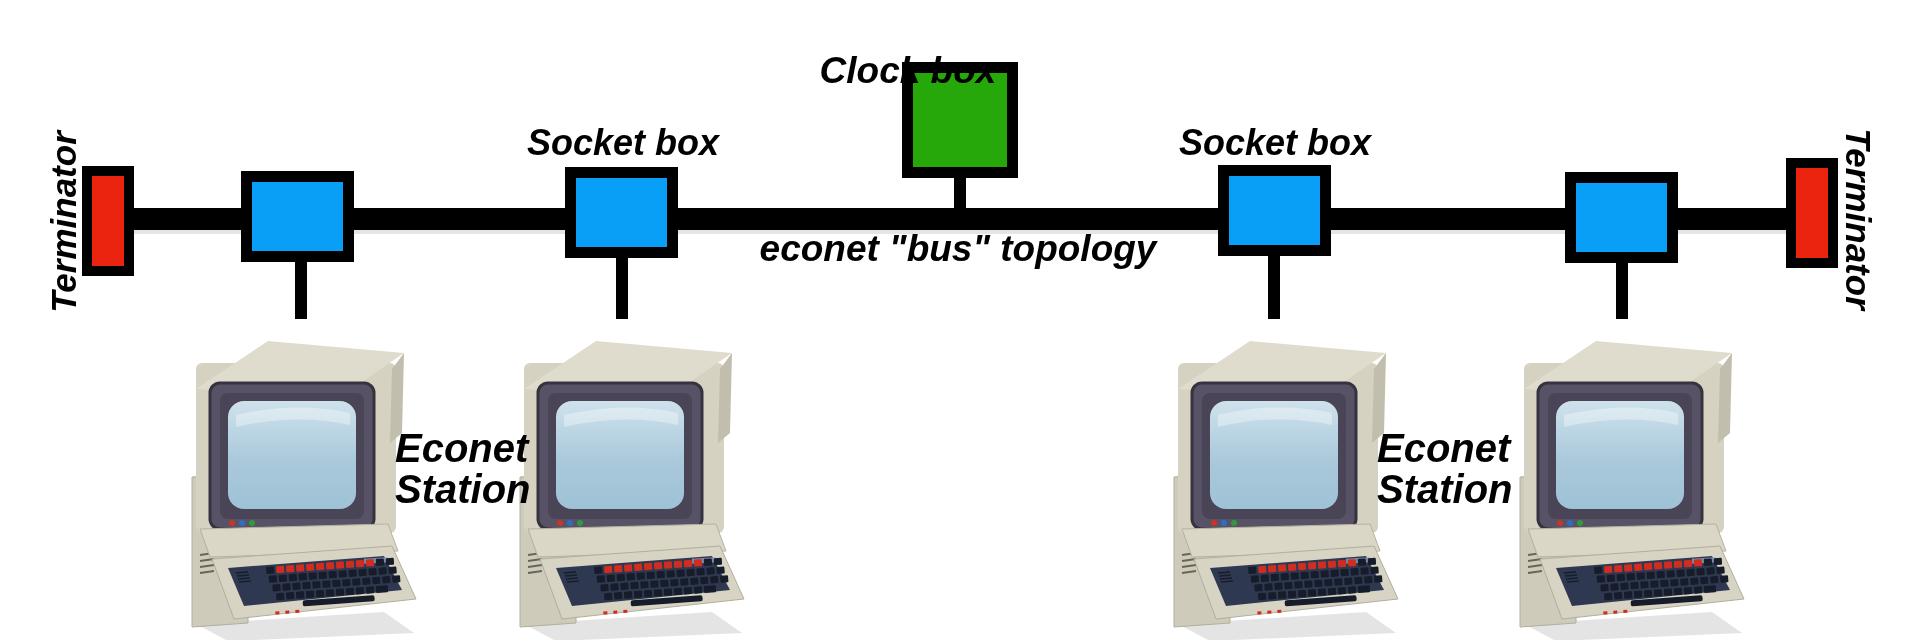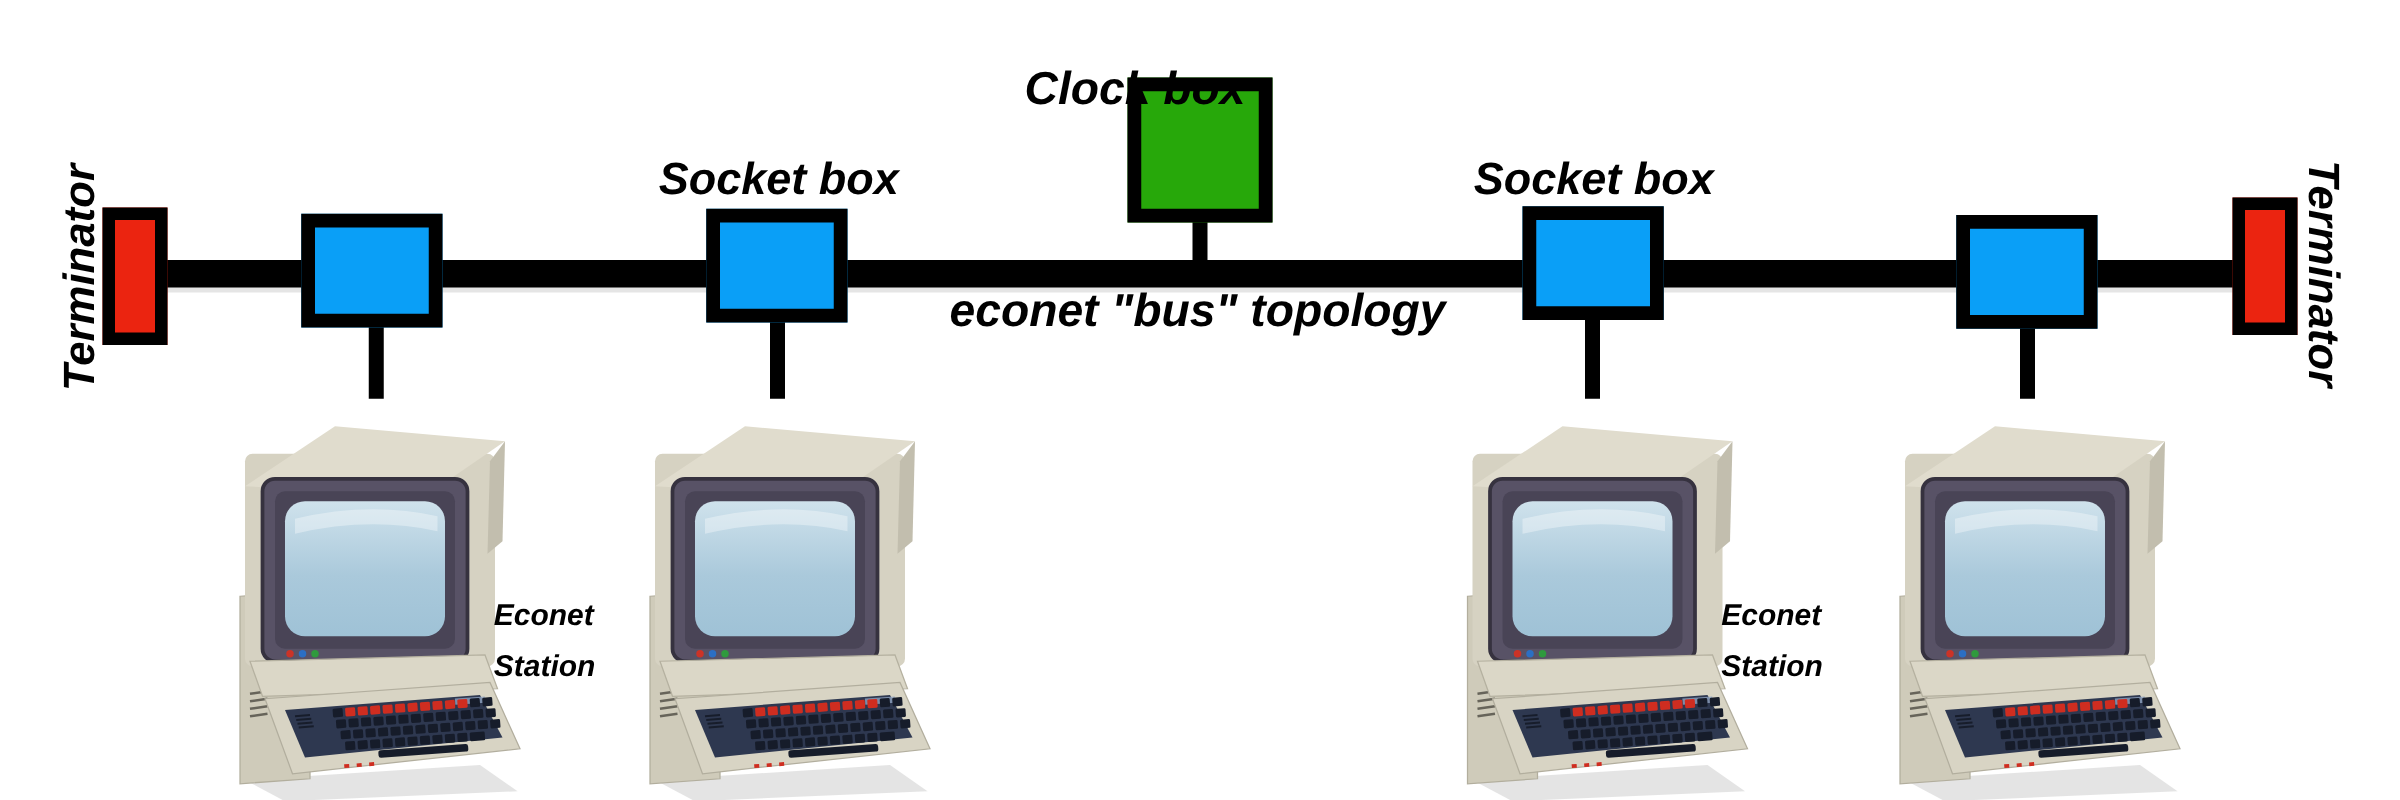--- a/index.html
+++ b/index.html
@@ -37,21 +37,21 @@
   
   .lbl {
     position:absolute; color:#000; font-weight:bold; font-style:italic;
     white-space:nowrap; z-index:3;
   }
   .centered { transform:translateX(-50%); }
   .clock-lbl   { left:908px;  top:17px;  font-size:37px;margin-top:33px; }
   .socket-lbl1 { left:623px;  top:122px; font-size:36px; }
   .socket-lbl2 { left:1275px; top:122px; font-size:36px; }
   .bus-lbl     { left:958px;  top:228px; font-size:37px; }
-  .station-lbl { font-size:24px; line-height:41px;margin-top:44px; }
+  .station-lbl { font-size:40px; line-height:41px; }
   .station-lbl1 { left:395px;  top:428px; }
   .station-lbl2 { left:1377px; top:428px; }
   .term-lbl { font-size:35px; }
   .term-lblL { left:64px;   top:222px; transform:translate(-50%,-50%) rotate(-90deg); }
   .term-lblR { left:1858px; top:219px; transform:translate(-50%,-50%) rotate(90deg); }
 
   
   .computer { position:absolute; width:240px; height:315px; top:327px; z-index:2; }
   .comp1 { left:180px; }
   .comp2 { left:508px; }

